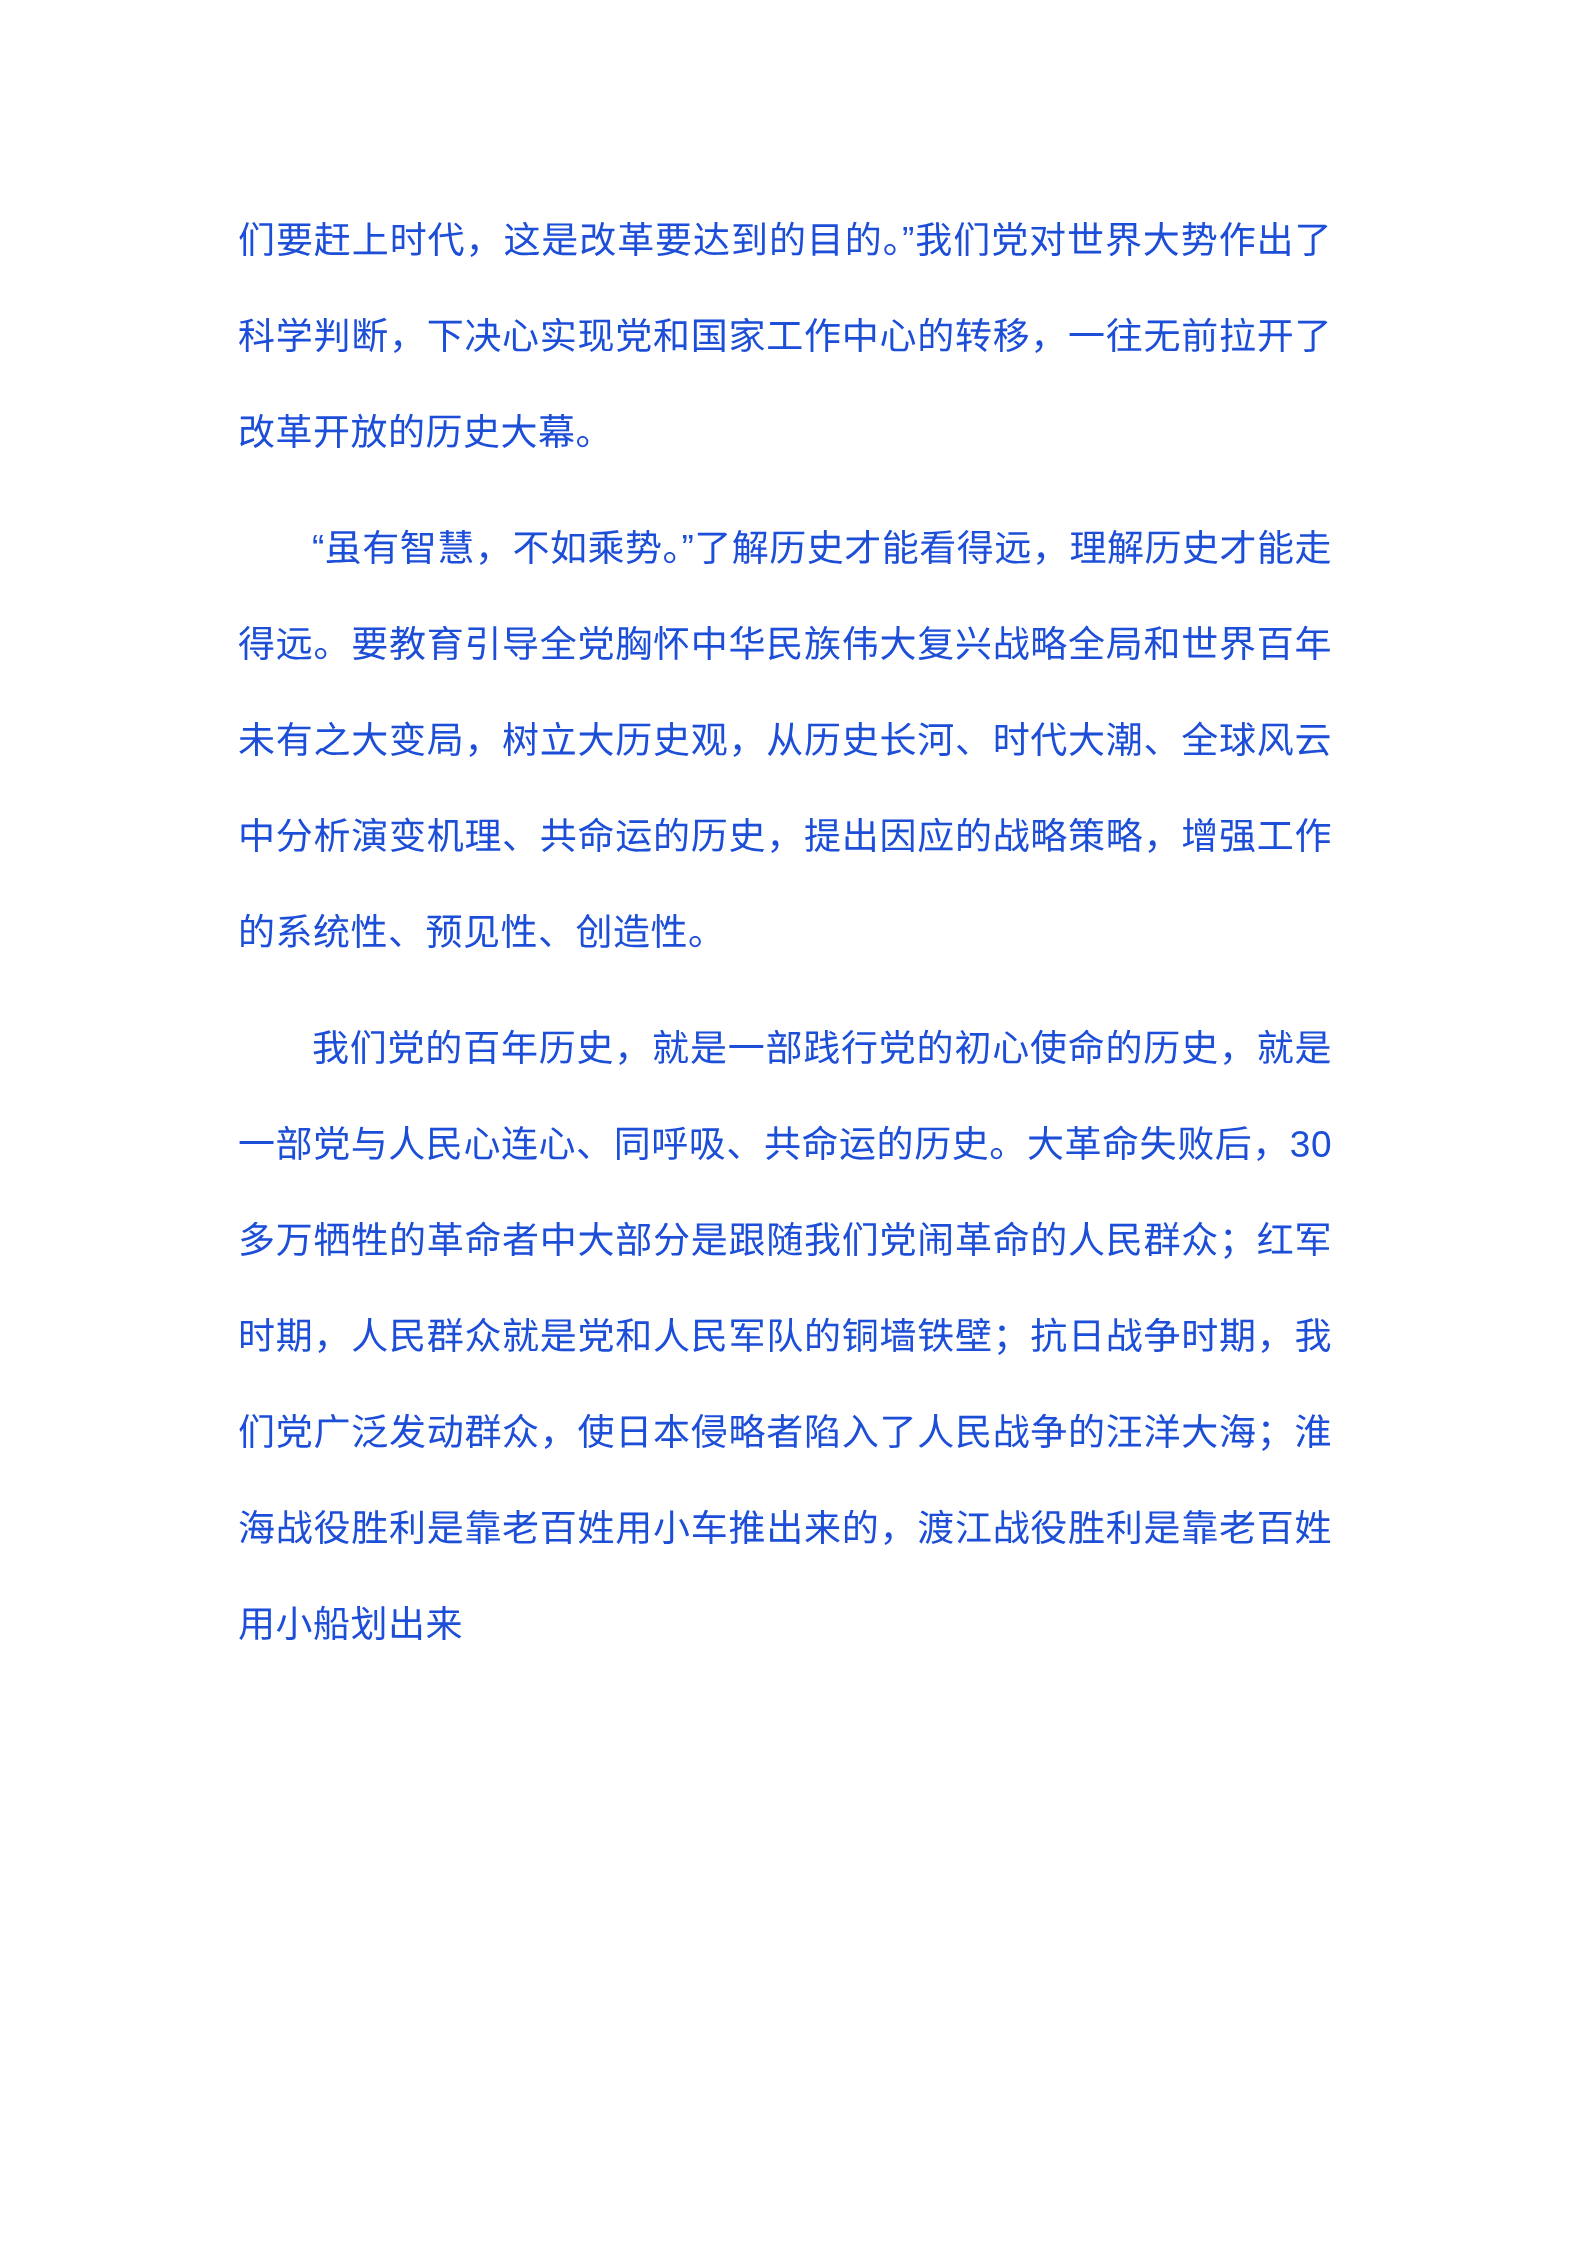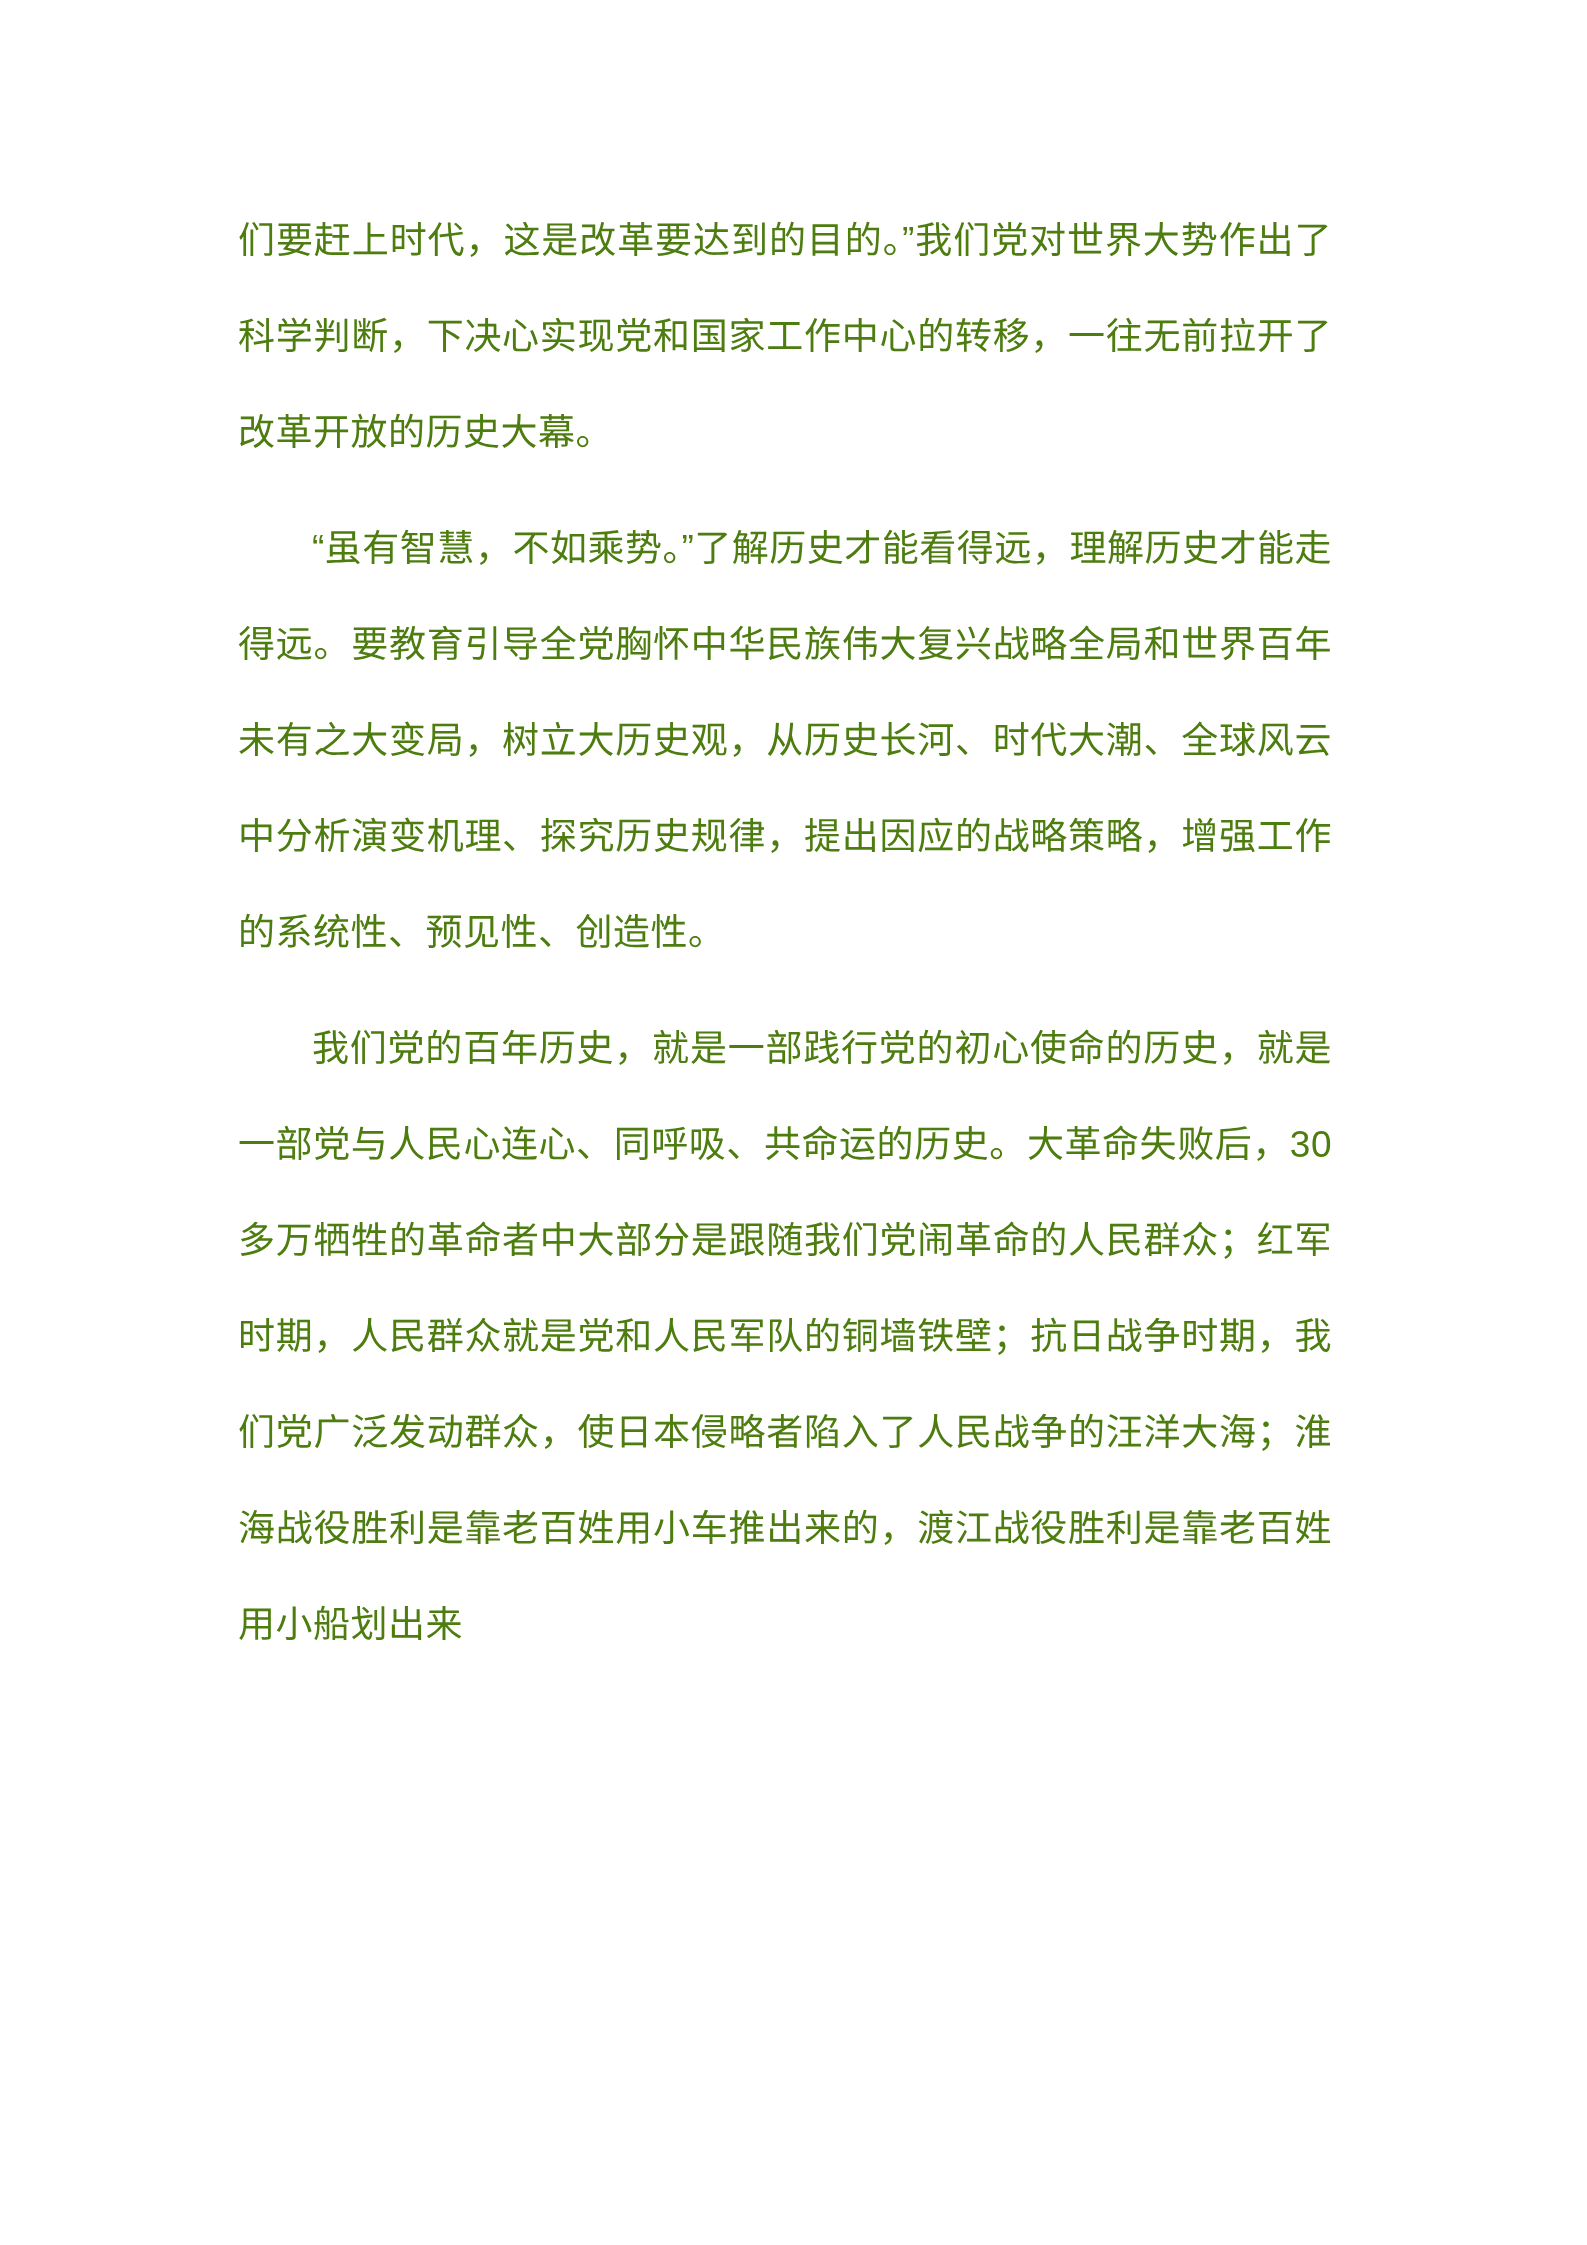--- a/index.html
+++ b/index.html
@@ -12,21 +12,21 @@
     height: 2245px;
     position: relative;
     overflow: hidden;
     font-family: "Liberation Sans", sans-serif;
   }
   .page {
     box-sizing: border-box;
     width: 1587px;
     height: 1582px;
     background: #ffffff;
-    color: #4d7c0f;
+    color: #1d4ed8;
     padding: 193px 255px 0 238px;
   }
   .doc-body p {
     margin: 0 0 20px 0;
     font-size: 37px;
     line-height: 96px;
     text-align: justify;
     text-justify: inter-character;
     letter-spacing: 0.5px;
     word-break: break-all;
@@ -45,21 +45,21 @@
 <body>
 
 <div class="page">
   <div class="doc-body">
 
     <p>
       <span>们要赶上时代，这是改革要达到的目的。”我们党对世界大势作出了科学判断，下决心实现党和国家工作中心的转移，一往无前拉开了改革开放的历史大幕。</span>
     </p>
 
     <p class="indent">
-      <span>“虽有智慧，不如乘势。”了解历史才能看得远，理解历史才能走得远。要教育引导全党胸怀中华民族伟大复兴战略全局和世界百年未有之大变局，树立大历史观，从历史长河、时代大潮、全球风云中分析演变机理、探究历史规律，提出因应的战略策略，增强工作的系统性、预见性、创造性。</span>
+      <span>“虽有智慧，不如乘势。”了解历史才能看得远，理解历史才能走得远。要教育引导全党胸怀中华民族伟大复兴战略全局和世界百年未有之大变局，树立大历史观，从历史长河、时代大潮、全球风云中分析演变机理、共命运的历史，提出因应的战略策略，增强工作的系统性、预见性、创造性。</span>
     </p>
 
 
     <p class="indent">
       <span>我们党的百年历史，就是一部践行党的初心使命的历史，就是一部党与人民心连心、同呼吸、共命运的历史。大革命失败后，30 多万牺牲的革命者中大部分是跟随我们党闹革命的人民群众；红军时期，人民群众就是党和人民军队的铜墙铁壁；抗日战争时期，我们党广泛发动群众，使日本侵略者陷入了人民战争的汪洋大海；淮海战役胜利是靠老百姓用小车推出来的，渡江战役胜利是靠老百姓用小船划出来</span>
     </p>
 
   </div>
 </div>
 

